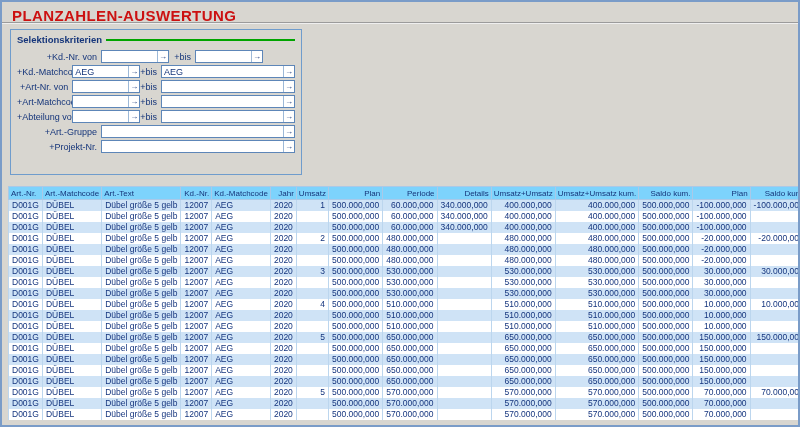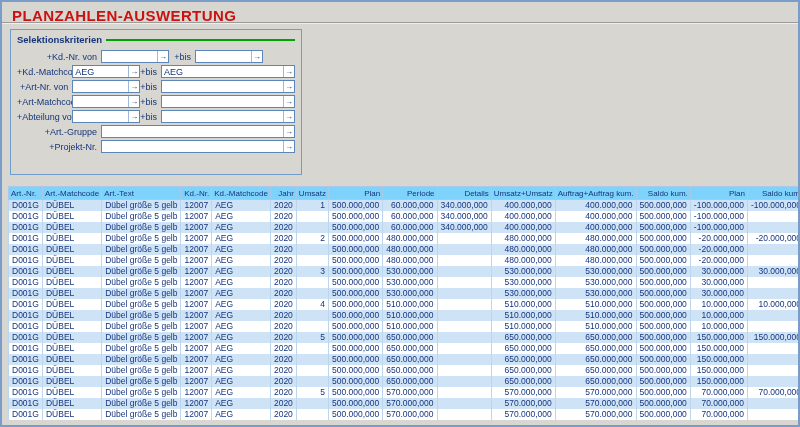--- a/index.html
+++ b/index.html
@@ -177,21 +177,21 @@
             <th class="al-left">Art.-Matchcode</th>
             <th class="al-left">Art.-Text</th>
             <th class="al-right">Kd.-Nr.</th>
             <th class="al-left">Kd.-Matchcode</th>
             <th class="al-right">Jahr</th>
             <th class="al-right">Umsatz</th>
             <th class="al-right">Plan</th>
             <th class="al-right">Periode</th>
             <th class="al-right">Details</th>
             <th class="al-right">Umsatz+Umsatz</th>
-            <th class="al-right">Auftrag+Auftrag kum.</th>
+            <th class="al-right">Umsatz+Umsatz kum.</th>
             <th class="al-right">Saldo kum.</th>
             <th class="al-right">Plan</th>
             <th class="al-right">Saldo kum.</th>
           </tr>
         </thead>
       <tbody>
           <tr class="row-blue">
             <td class="al-left">D001G</td>
             <td class="al-left">DÜBEL</td>
             <td class="al-left">Dübel größe 5 gelb</td>

